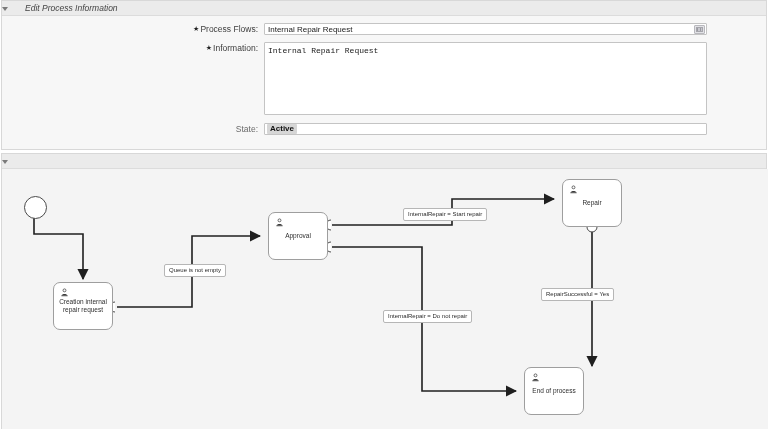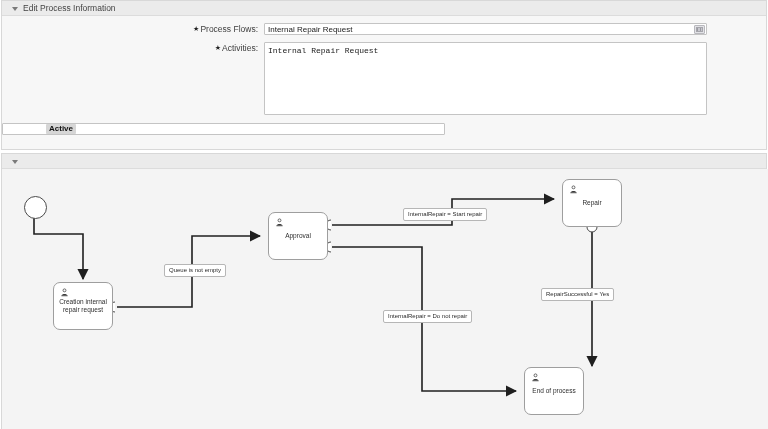--- a/index.html
+++ b/index.html
@@ -22,28 +22,29 @@
     margin: 0 auto;
     background: #ffffff;
     border: 1px solid #d8d8d8;
     box-sizing: border-box;
   }
   .widget-header {
     height: 14px;
     line-height: 14px;
     background: #ebebeb;
     border-bottom: 1px solid #dcdcdc;
-    padding-left: 10px;
+    padding-left: 0;
     font-size: 8.5px;
     color: #444;
     font-weight: normal;
     display: flex;
     align-items: center;
-    gap: 4px;
+    gap: 16px;
     user-select: none;
+    font-style: italic;
   }
   .tri {
     display: inline-block;
     width: 0; height: 0;
     border-left: 3px solid transparent;
     border-right: 3px solid transparent;
     border-top: 4px solid #7a7a7a;
     margin-right: 1px;
     position: relative;
     top: 1px;
@@ -146,21 +147,20 @@
     padding: 0 2px;
   }
   .state-select .sel-val {
     background: #d6d6d6;
     color: #111;
     font-size: 8px;
     font-weight: bold;
     line-height: 10px;
     padding: 0 3px;
     border-radius: 1px;
-    margin-left: 41px;
   }
   .state-label { color: #6a6a6a; }
 
   
   .canvas-wrap {
     position: relative;
     width: 766px;
     height: 268px;
     background: #f4f4f4;
     overflow: hidden;
@@ -229,28 +229,31 @@
             <input class="txt-input" type="text" value="Internal Repair Request" style="">
             <span class="field-btn">
                 <i></i>
               </span>
           </span>
         </div>
       </div>
 
       <div class="form-row">
         <div class="form-label">
-          <span class="req">★</span><span>Activities:</span>
+          <span class="req">★</span><span>Information:</span>
         </div>
         <div class="form-field">
           <textarea class="txt-area" style="">Internal Repair Request</textarea>
         </div>
       </div>
 
       <div class="form-row">
+        <div class="form-label state-label">
+          <span>State:</span>
+        </div>
         <div class="form-field">
           <div class="state-select">
             <span class="sel-val">Active</span>
           </div>
         </div>
       </div>
 
     </div>
   </div>
 </div>

